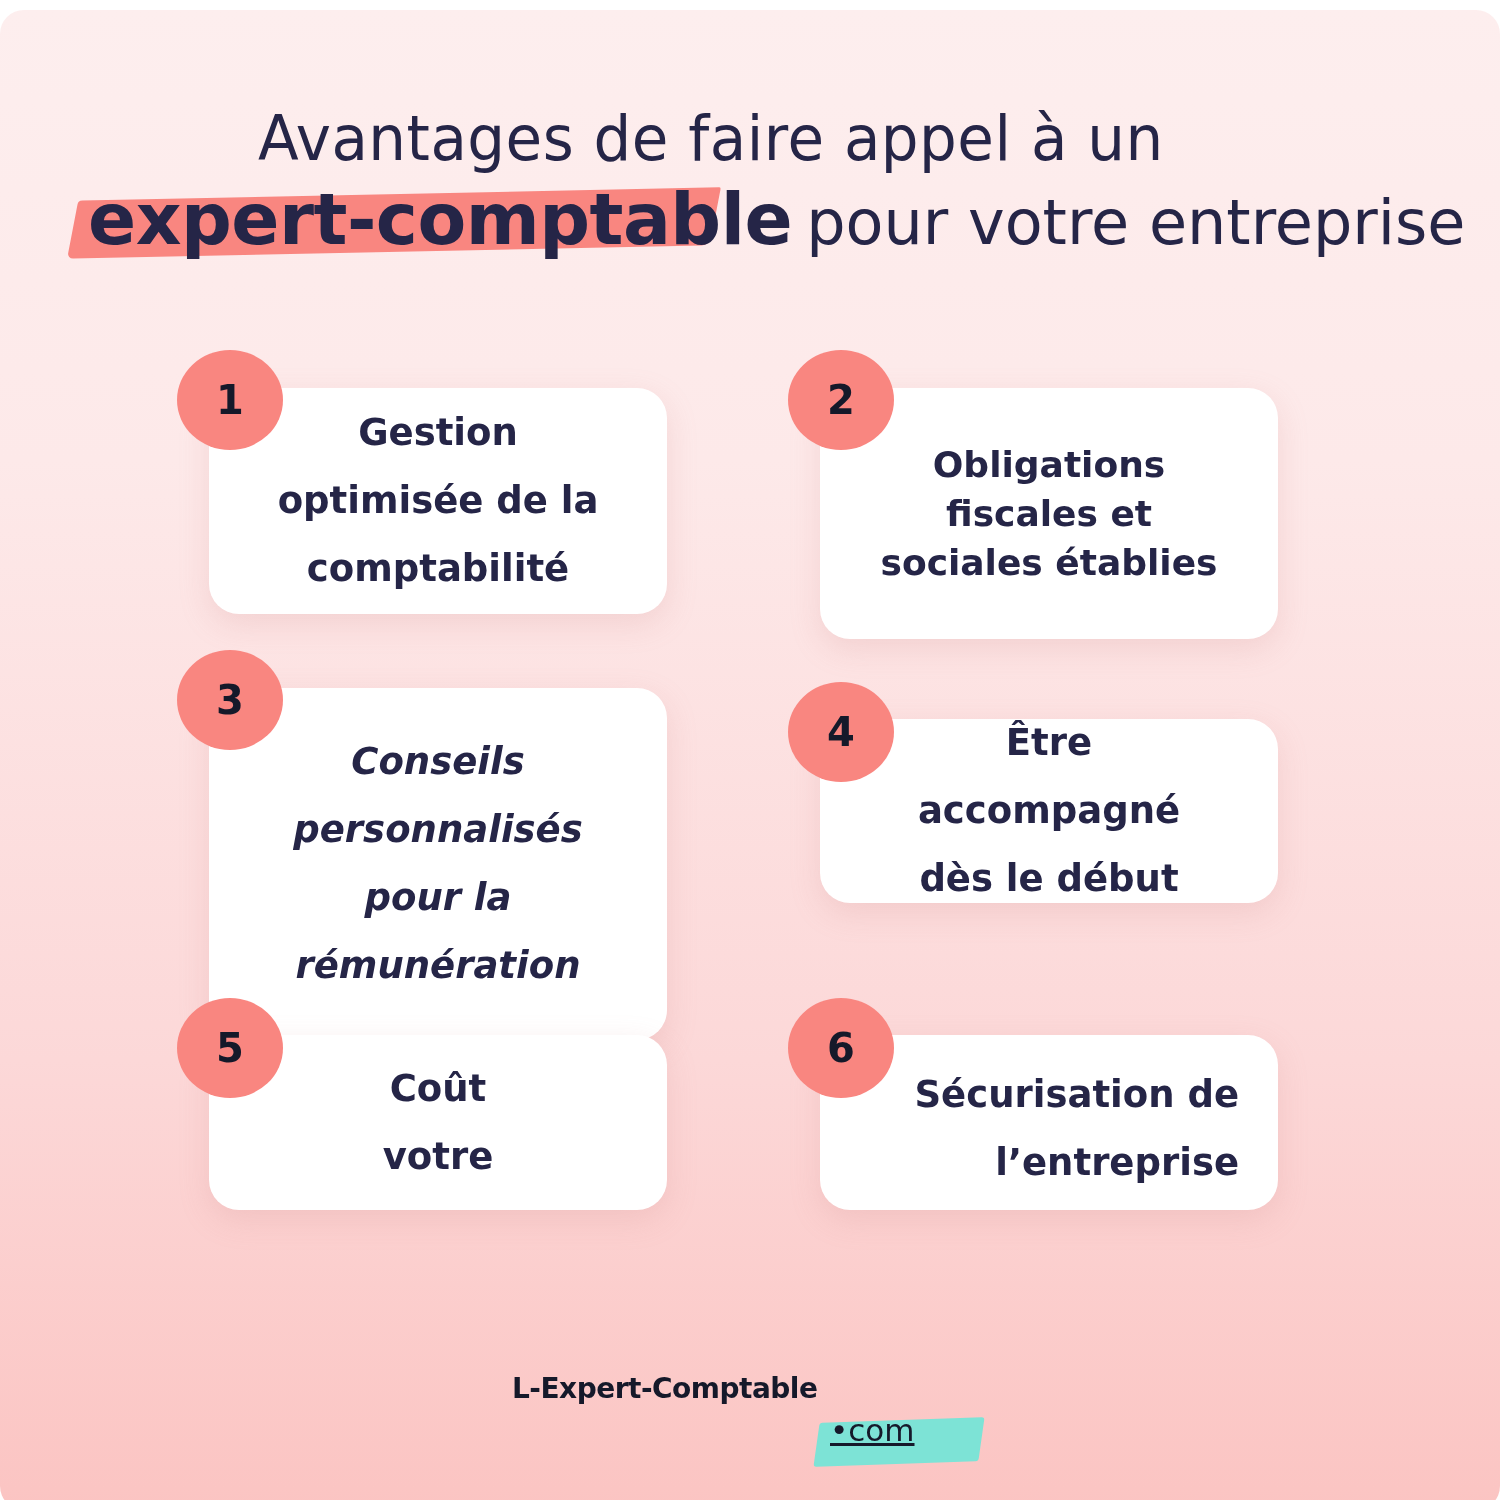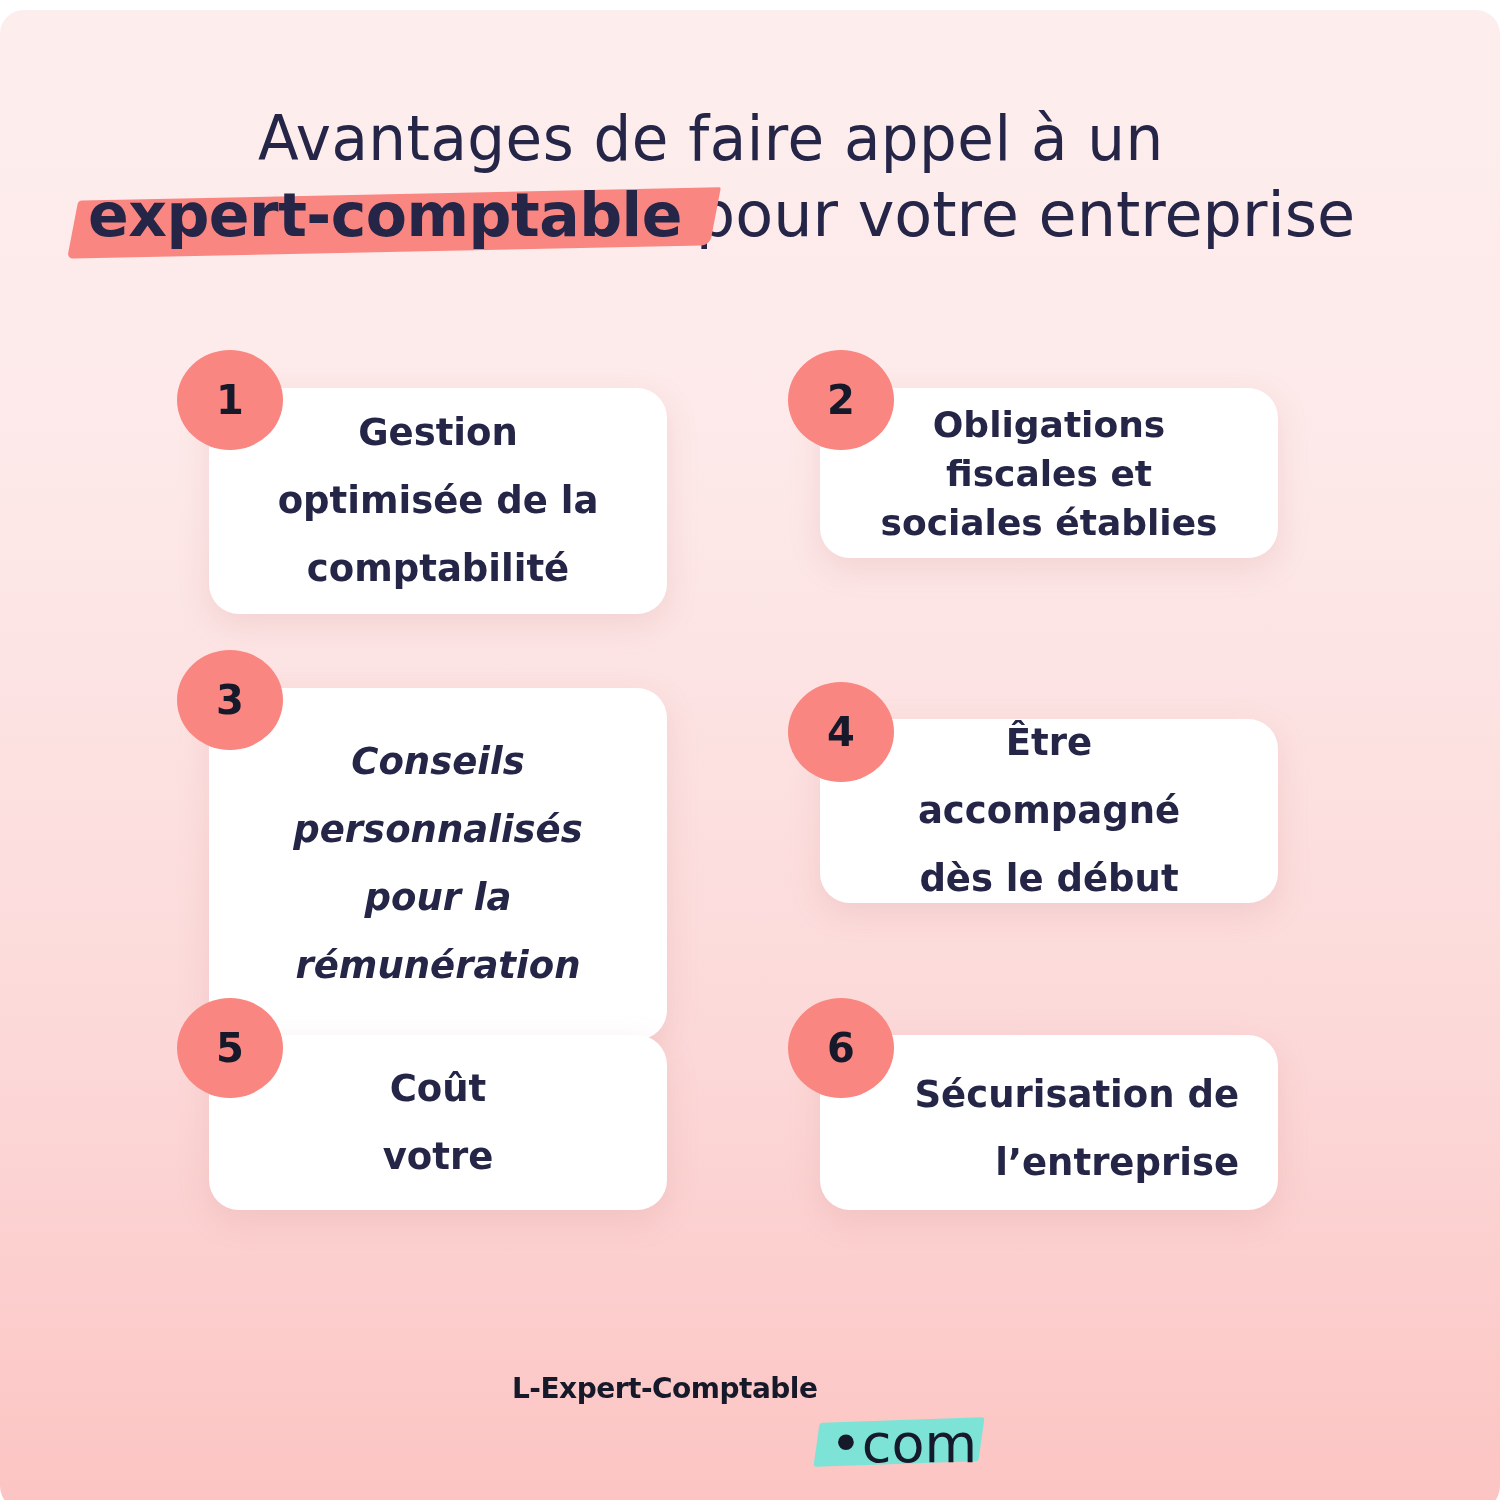--- a/index.html
+++ b/index.html
@@ -30,21 +30,21 @@
     .highlight-wrap { position: relative; display: inline-block; }
     .highlight-brush {
       position: absolute; left: -14px; top: 16px; width: 640px; height: 58px;
       background: #f98680;
       transform: skewX(-12deg) rotate(-1.2deg);
       border-radius: 4px 2px 8px 6px;
       z-index: 0;
     }
     .highlight-text {
       position: relative; z-index: 1; font-weight: bold; color: #252547;
-      font-size: 60px; letter-spacing: -0.5px;
+      font-size: 71px; letter-spacing: -0.5px;
     }
     .title-rest { font-weight: normal; color: #252547; margin-left: 14px; font-size: 62px; }
 
     .card {
       position: absolute; width: 458px; background: #ffffff; border-radius: 30px;
       box-shadow: 0 10px 30px rgba(210, 140, 140, 0.22);
       display: flex; align-items: center; justify-content: center; text-align: center;
       box-sizing: border-box; padding: 0 30px;
     }
     .card-text {
@@ -63,22 +63,23 @@
     }
     .logo-main {
       position: absolute; left: 0; top: 0; font-size: 28px; font-weight: bold;
       color: #15192a; white-space: nowrap; letter-spacing: -0.5px;
     }
     .logo-brush {
       position: absolute; left: 305px; top: 48px; width: 164px; height: 44px;
       background: #7de3d6; transform: skewX(-10deg) rotate(-2deg); border-radius: 3px;
     }
     .logo-com {
-      position: absolute; left: 318px; top: 40px; font-size: 54px; color: #15192a;
+      position: absolute; left: 318px; top: 40px; font-size: 31px; color: #15192a;
       white-space: nowrap;
+      text-decoration: underline;
     }
   </style>
 </head>
 <body>
 
 <div class="canvas">
 
   <div class="title">
     <div class="title-line1">Avantages de faire appel à un</div>
     <div class="title-line2">
@@ -87,21 +88,21 @@
         <span class="highlight-text">expert-comptable</span>
       </span><span class="title-rest">pour votre entreprise</span>
     </div>
   </div>
 
   <div class="card" style="left:209px; top:378px; height:226px;">
     <div class="card-text" style="width:360px;">Gestion optimisée de la comptabilité</div>
   </div>
   <div class="badge" style="left:177px; top:340px;">1</div>
 
-  <div class="card" style="left:820px; top:378px; height:170px;">
+  <div class="card" style="left:820px; top:378px; height:251px;">
     <div class="card-text" style="width:360px; line-height:49px; font-size:36px;">Obligations fiscales et sociales établies</div>
   </div>
   <div class="badge" style="left:788px; top:340px;">2</div>
 
   <div class="card" style="left:209px; top:678px; height:352px;font-style:italic;">
     <div class="card-text" style="width:330px;">Conseils personnalisés pour la rémunération</div>
   </div>
   <div class="badge" style="left:177px; top:640px;">3</div>
 
   <div class="card" style="left:820px; top:709px; height:184px;">

